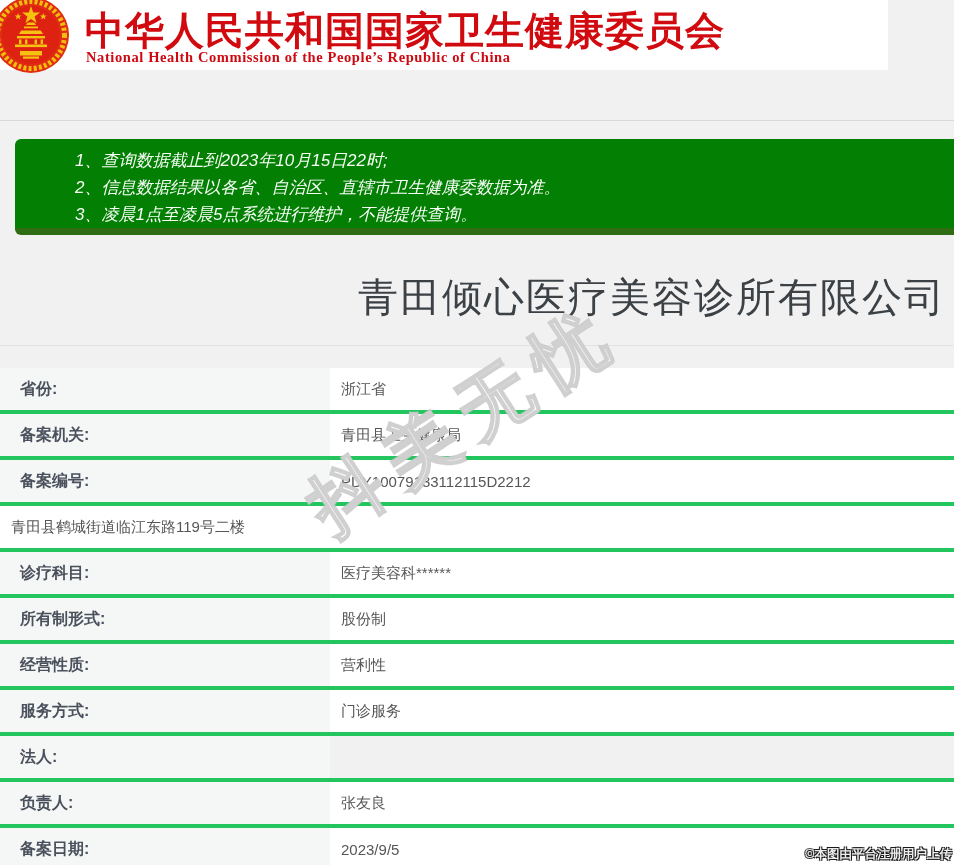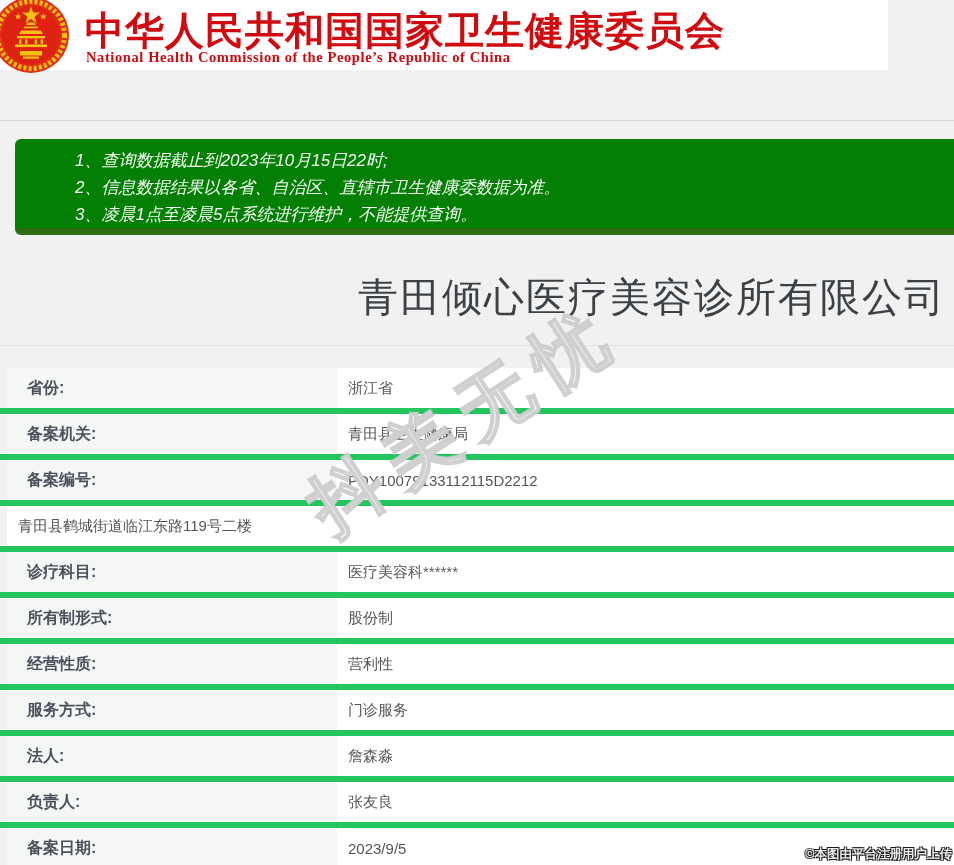--- a/index.html
+++ b/index.html
@@ -90,22 +90,21 @@
 
   
   .info-table {
     position: absolute;
     left: 0; top: 368px;
     width: 954px;
   }
   .row {
     display: flex;
     height: 46px;
-    border-bottom: 6px solid #22c55e;
-    padding-left: 7px;
+    border-bottom: 4px solid #22c55e;
   }
   .label-cell {
     width: 330px;
     background: #f5f6f6;
     display: flex;
     align-items: center;
     padding-left: 20px;
     font-size: 16px;
     font-weight: 700;
     color: #4a505c;
@@ -220,21 +219,20 @@
     <div class="row">
       <div class="label-cell">经营性质:</div>
       <div class="value-cell">营利性</div>
     </div>
     <div class="row">
       <div class="label-cell">服务方式:</div>
       <div class="value-cell">门诊服务</div>
     </div>
     <div class="row">
       <div class="label-cell">法人:</div>
-      <div class="value-cell">詹森淼</div>
     </div>
     <div class="row">
       <div class="label-cell">负责人:</div>
       <div class="value-cell">张友良</div>
     </div>
     <div class="row">
       <div class="label-cell">备案日期:</div>
       <div class="value-cell">2023/9/5</div>
     </div>
   </div>

